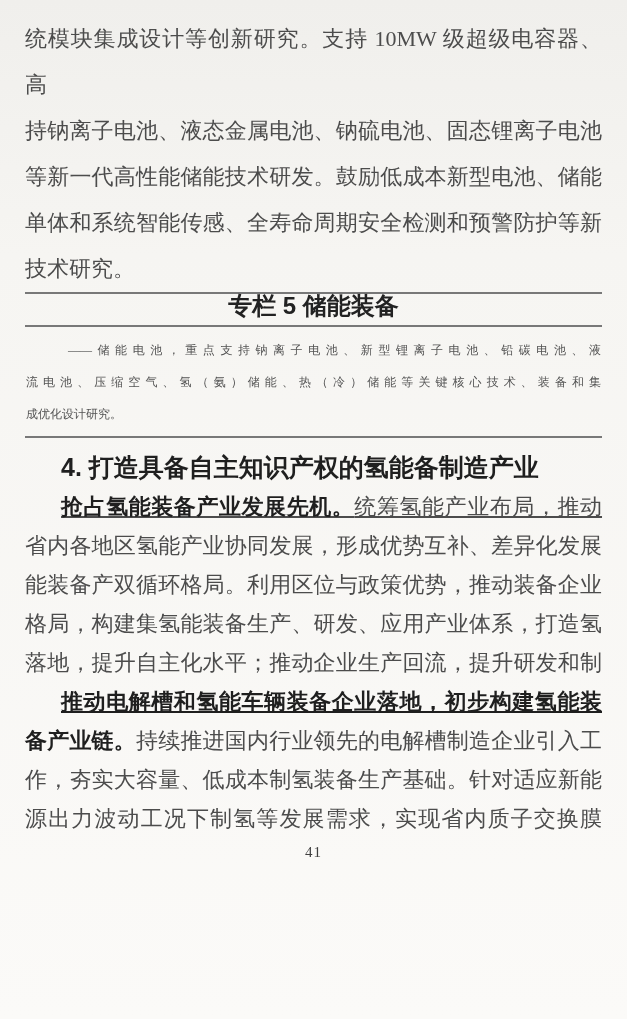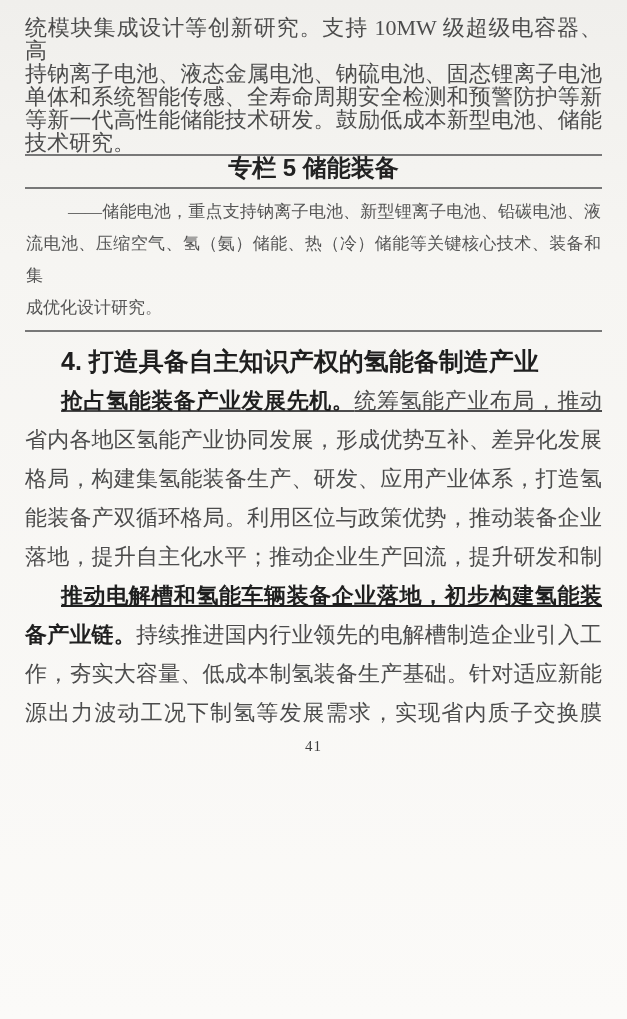--- a/index.html
+++ b/index.html
@@ -21,39 +21,39 @@
   }
   .jline {
     text-align: justify;
     text-align-last: justify;
   }
   .jline.last {
     text-align-last: left;
   }
   .intro {
     font-size: 22px;
-    line-height: 23px;
+    line-height: 46px;
     color: #4c4c4c;
   }
   .rule {
     height: 2px;
     background: #787878;
   }
   .panel-title {
     font-family: "Liberation Sans", "DejaVu Sans", sans-serif;
     font-weight: 700;
     font-size: 24px;
     line-height: 24px;
     padding: 0 0 7px 0;
     text-align: center;
     color: #222222;
   }
   .panel-body {
     padding: 7px 1px 6px 1px;
-    font-size: 17px;
+    font-size: 12px;
     line-height: 32px;
     color: #545454;
   }
   .bp + .bp {
     margin-top: 11px;
   }
   .indent {
     text-indent: 42px;
   }
   .indent2 {
@@ -89,22 +89,22 @@
 </style>
 </head>
 <body>
 
 <div class="page">
   <div class="content">
 
     <div class="intro">
       <div class="jline">统模块集成设计等创新研究。支持 10MW 级超级电容器、高</div>
       <div class="jline">持钠离子电池、液态金属电池、钠硫电池、固态锂离子电池</div>
+      <div class="jline">等新一代高性能储能技术研发。鼓励低成本新型电池、储能</div>
       <div class="jline">单体和系统智能传感、全寿命周期安全检测和预警防护等新</div>
-      <div class="jline">等新一代高性能储能技术研发。鼓励低成本新型电池、储能</div>
       <div class="jline last">技术研究。</div>
     </div>
 
     <div class="panel">
       <div class="rule"></div>
       <div class="panel-title">专栏 5  储能装备</div>
       <div class="rule"></div>
       <div class="panel-body">
         <div class="bp">
           <div class="jline indent">——储能电池，重点支持钠离子电池、新型锂离子电池、铅碳电池、液</div>
@@ -113,22 +113,22 @@
         </div>
       </div>
       <div class="rule"></div>
     </div>
 
     <div class="heading4">4. 打造具备自主知识产权的氢能备制造产业</div>
 
     <div class="body-para">
       <div class="jline indent2"><span class="lead-bold">抢占氢能装备产业发展先机。</span><span>统筹氢能产业布局，推动</span></div>
       <div class="jline">省内各地区氢能产业协同发展，形成优势互补、差异化发展</div>
+      <div class="jline">能装备产双循环格局。利用区位与政策优势，推动装备企业</div>
       <div class="jline">格局，构建集氢能装备生产、研发、应用产业体系，打造氢</div>
-      <div class="jline">能装备产双循环格局。利用区位与政策优势，推动装备企业</div>
       <div class="jline">落地，提升自主化水平；推动企业生产回流，提升研发和制</div>
     </div>
 
     <div class="body-para">
       <div class="jline indent2 lead-bold">推动电解槽和氢能车辆装备企业落地，初步构建氢能装</div>
       <div class="jline"><span class="lead-bold">备产业链。</span><span>持续推进国内行业领先的电解槽制造企业引入工</span></div>
       <div class="jline">作，夯实大容量、低成本制氢装备生产基础。针对适应新能</div>
       <div class="jline">源出力波动工况下制氢等发展需求，实现省内质子交换膜</div>
     </div>
 

